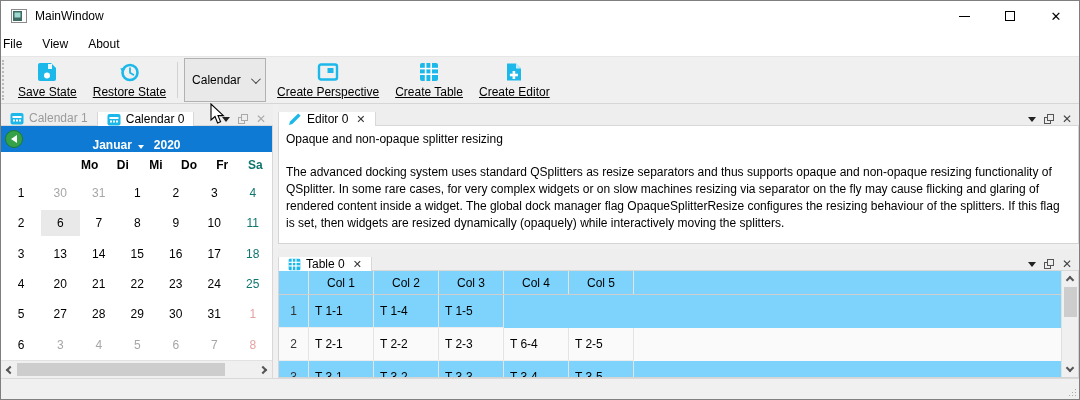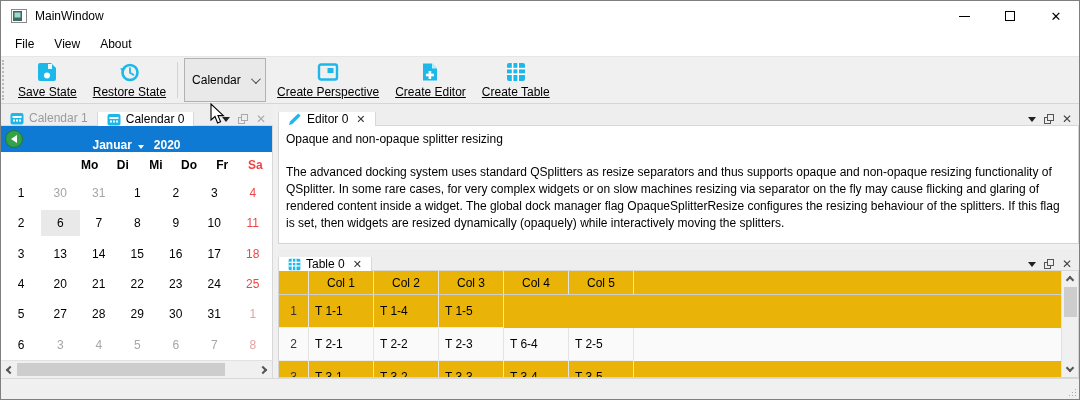--- a/index.html
+++ b/index.html
@@ -15,21 +15,21 @@
   .title-text { font-size:12px; color:#000; }
   .win-controls { margin-left:auto; display:flex; height:100%; }
   .win-btn { width:46px; display:flex; align-items:center; justify-content:center; color:#000; }
   .glyph-min { display:inline-block; width:11px; border-top:1px solid #000; }
   .glyph-max { display:inline-block; width:10px; height:10px; border:1px solid #000; }
   .glyph-close { font-size:13px; line-height:1; }
 
   
   .menubar { height:25px; background:#ffffff; display:flex; align-items:center; flex:0 0 auto; }
   .menu-item { padding:4px 10px; }
-  .menu-item:first-child { padding-left:14px; }
+  .menu-item:first-child { padding-left:2px; }
 
   
   .toolbar { height:48px; background:#f0f0f0; border-top:1px solid #e6e6e6; border-bottom:1px solid #d6d6d6;
              display:flex; align-items:stretch; flex:0 0 auto; }
   .tb-handle { width:7px; margin:3px 1px; border-left:2px dotted #b9b9b9; }
   .tool-btn { display:flex; flex-direction:column; align-items:center; justify-content:center; gap:3px; padding:2px 8px; }
   .tool-btn .lbl { font-size:12px; white-space:nowrap;text-decoration:underline; }
   .tb-sep { width:1px; background:#d2d2d2; margin:5px 3px; }
   .combo { width:82px; margin:1px 3px; background:#e9e9e9; border:1px solid #b1b1b1;
            display:flex; align-items:center; justify-content:space-between; padding:0 7px; }
@@ -72,40 +72,40 @@
   .month-arrow { width:0; height:0; border-left:3px solid transparent; border-right:3px solid transparent;
                  border-top:4px solid #fff; align-self:flex-end; margin:0 4px 3px 0; }
   .cal-daynames, .cal-week { display:grid; grid-template-columns:40px repeat(6, 1fr); align-items:center;
                              text-align:center; }
   .cal-daynames { height:26px; flex:0 0 26px; font-weight:bold;padding-left:32px; }
   .cal-grid { flex:1 1 auto; display:flex; flex-direction:column; }
   .cal-week { flex:1 1 auto; }
   .cal-cell { line-height:26px; }
   .wk { color:#000; }
   .muted { color:#a6a6a6; }
-  .red { color:#ef4444; }
+  .red { color:#0f766e; }
   .muted-red { color:#e5a2a2; }
   .selected { background:#e9e9e9; }
   .cal-scroll { height:18px; flex:0 0 18px; background:#f0f0f0; border-top:1px solid #e2e2e2;
                 display:flex; align-items:center; padding:0 2px; }
   .scr-arrow { width:6px; height:6px; border-left:2px solid #555; border-bottom:2px solid #555; margin:0 4px; }
   .scr-left { transform:rotate(45deg); }
   .scr-right { transform:rotate(225deg); }
   .scr-thumb-h { height:13px; width:208px; background:#cdcdcd; }
   .scr-track { flex:1; }
 
   
   .editor-dock { height:140px; flex:0 0 140px; display:flex; flex-direction:column; min-height:0; }
   .editor-content { flex:1 1 auto; background:#fff; border:1px solid #d4d4d4; border-top:none;
                     padding:5px 7px; overflow:hidden; line-height:1.42; }
   .editor-heading { margin-bottom:16px; }
 
   
   .table-dock { flex:1 1 auto; display:flex; flex-direction:column; min-height:0; }
-  .table-wrap { flex:1 1 auto; background:#eab308; border:1px solid #d4d4d4; border-top:none;
+  .table-wrap { flex:1 1 auto; background:#7dd3fc; border:1px solid #d4d4d4; border-top:none;
                 position:relative; overflow:hidden; }
   .t-header, .t-row { display:grid; grid-template-columns:30px 65px 65px 65px 65px 65px; }
   .t-header { height:24px; border-bottom:1px solid #cfcfcf; }
   .t-hcell { display:flex; align-items:center; justify-content:center; border-right:1px solid #e4e4e4; }
   .t-row { height:33px; }
   .t-row.alt { background:#fafafa; }
   .t-num { display:flex; align-items:center; justify-content:center; color:#333; border-right:1px solid #e4e4e4;
            border-bottom:1px solid #ececec; }
   .t-cell { display:flex; align-items:center; padding-left:6px; border-right:1px solid #e4e4e4;
             border-bottom:1px solid #ececec; }
@@ -185,40 +185,40 @@
 
     <div class="tool-btn">
       <svg width="22" height="20" viewBox="0 0 22 20">
         <rect x="2" y="2.5" width="18" height="15" rx="2" fill="none" stroke="#1db8ea" stroke-width="2.4"></rect>
         <rect x="10.5" y="6" width="6" height="5" fill="#1db8ea"></rect>
       </svg>
       <span class="lbl">Create Perspective</span>
     </div>
 
     <div class="tool-btn">
-      <svg width="18" height="20" viewBox="0 0 18 20">
-        <path d="M2,1.5 h9 l5,5 v12 h-14 z" fill="#1db8ea"></path>
-        <path d="M11,1.5 l5,5 h-5 z" fill="#bfeefc"></path>
-        <rect x="7.6" y="9" width="2.6" height="8" fill="#fff"></rect>
-        <rect x="4.9" y="11.7" width="8" height="2.6" fill="#fff"></rect>
-      </svg>
-      <span class="lbl">Create Editor</span>
-    </div>
-
-    <div class="tool-btn">
       <svg width="20" height="20" viewBox="0 0 20 20">
         <rect x="1" y="1" width="18" height="18" rx="2" fill="#1db8ea"></rect>
         <g stroke="#fff" stroke-width="1.6">
           <line x1="1" y1="6.6" x2="19" y2="6.6"></line>
             <line x1="1" y1="12.2" x2="19" y2="12.2"></line>
           <line x1="6.6" y1="1" x2="6.6" y2="19"></line>
             <line x1="12.2" y1="1" x2="12.2" y2="19"></line>
         </g>
       </svg>
       <span class="lbl">Create Table</span>
+    </div>
+
+    <div class="tool-btn">
+      <svg width="18" height="20" viewBox="0 0 18 20">
+        <path d="M2,1.5 h9 l5,5 v12 h-14 z" fill="#1db8ea"></path>
+        <path d="M11,1.5 l5,5 h-5 z" fill="#bfeefc"></path>
+        <rect x="7.6" y="9" width="2.6" height="8" fill="#fff"></rect>
+        <rect x="4.9" y="11.7" width="8" height="2.6" fill="#fff"></rect>
+      </svg>
+      <span class="lbl">Create Editor</span>
     </div>
   </div>
 
   <div class="dock-root">
 
     <div class="left-dock">
       <div class="tabbar">
         <div class="tab">
           <svg width="14" height="13" viewBox="0 0 14 13">
             <rect x="0.5" y="1" width="13" height="11.5" rx="2" fill="#1db8ea"></rect>

